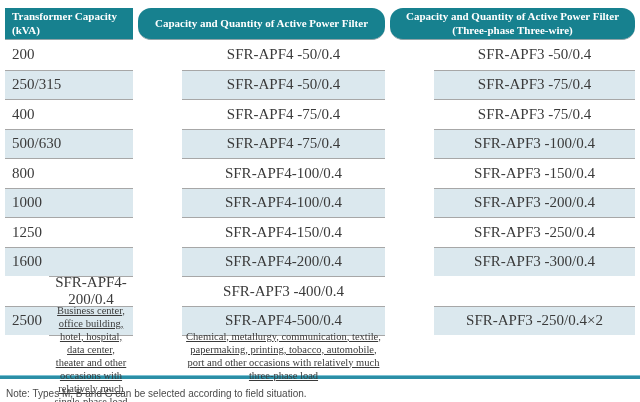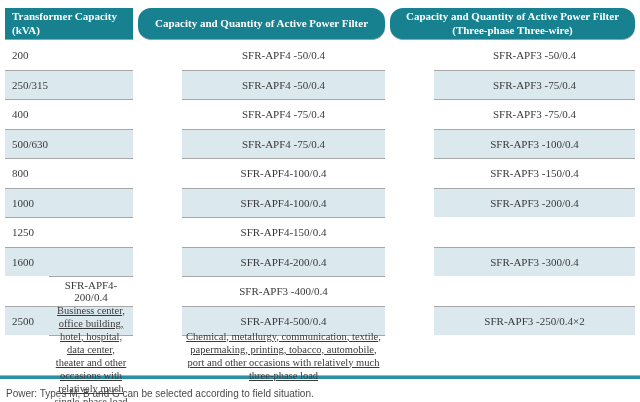--- a/index.html
+++ b/index.html
@@ -28,21 +28,21 @@
     display:flex;flex-direction:column;justify-content:center;
     border-bottom:1px solid #92a4a8;
   }
   .hdr .c1{align-items:flex-start;padding-left:7px;}
   .hdr .c2,.hdr .c3{align-items:center;text-align:center;border-radius:13px;}
   
   .rows .grid-row .cell{
     height:29.5px;
     box-sizing:border-box;
     display:flex;align-items:center;
-    font-size:11px;
+    font-size:15px;
   }
   .rows .grid-row:not(:first-child) .cell{
     border-top:1px solid var(--row-border);
   }
   .rows .grid-row:nth-child(even) .cell{
     background:var(--row-shade);
   }
   .rows .c1{padding-left:7px;}
   .rows .c2,.rows .c3{justify-content:center;text-align:center;margin-left:44px;}
   
@@ -122,20 +122,21 @@
 
       <div class="grid-row">
         <div class="cell c1">1000</div>
         <div class="cell c2">SFR-APF4-100/0.4</div>
         <div class="cell c3">SFR-APF3 -200/0.4</div>
       </div>
 
       <div class="grid-row">
         <div class="cell c1">1250</div>
         <div class="cell c2">SFR-APF4-150/0.4</div>
+        <div class="cell c3">SFR-APF3 -250/0.4</div>
       </div>
 
       <div class="grid-row">
         <div class="cell c1">1600</div>
         <div class="cell c2">SFR-APF4-200/0.4</div>
         <div class="cell c3">SFR-APF3 -300/0.4</div>
       </div>
 
       <div class="grid-row">
         <div class="cell c2">SFR-APF4-200/0.4</div>
@@ -151,15 +152,15 @@
       <div class="grid-row scope">
         <div class="cell c2">Business center, office building, hotel, hospital, data center, theater and other occasions with relatively much single-phase load</div>
         <div class="cell c3">Chemical, metallurgy, communication, textile, papermaking, printing, tobacco, automobile, port and other occasions with relatively much three-phase load</div>
       </div>
 
     </div>
   </div>
 
   <div class="bottom-bar"></div>
 
-  <div class="note">Power: Types M, B and G can be selected according to field situation.</div>
+  <div class="note">Note: Types M, B and G can be selected according to field situation.</div>
 
 </div>
 
 </body></html>

